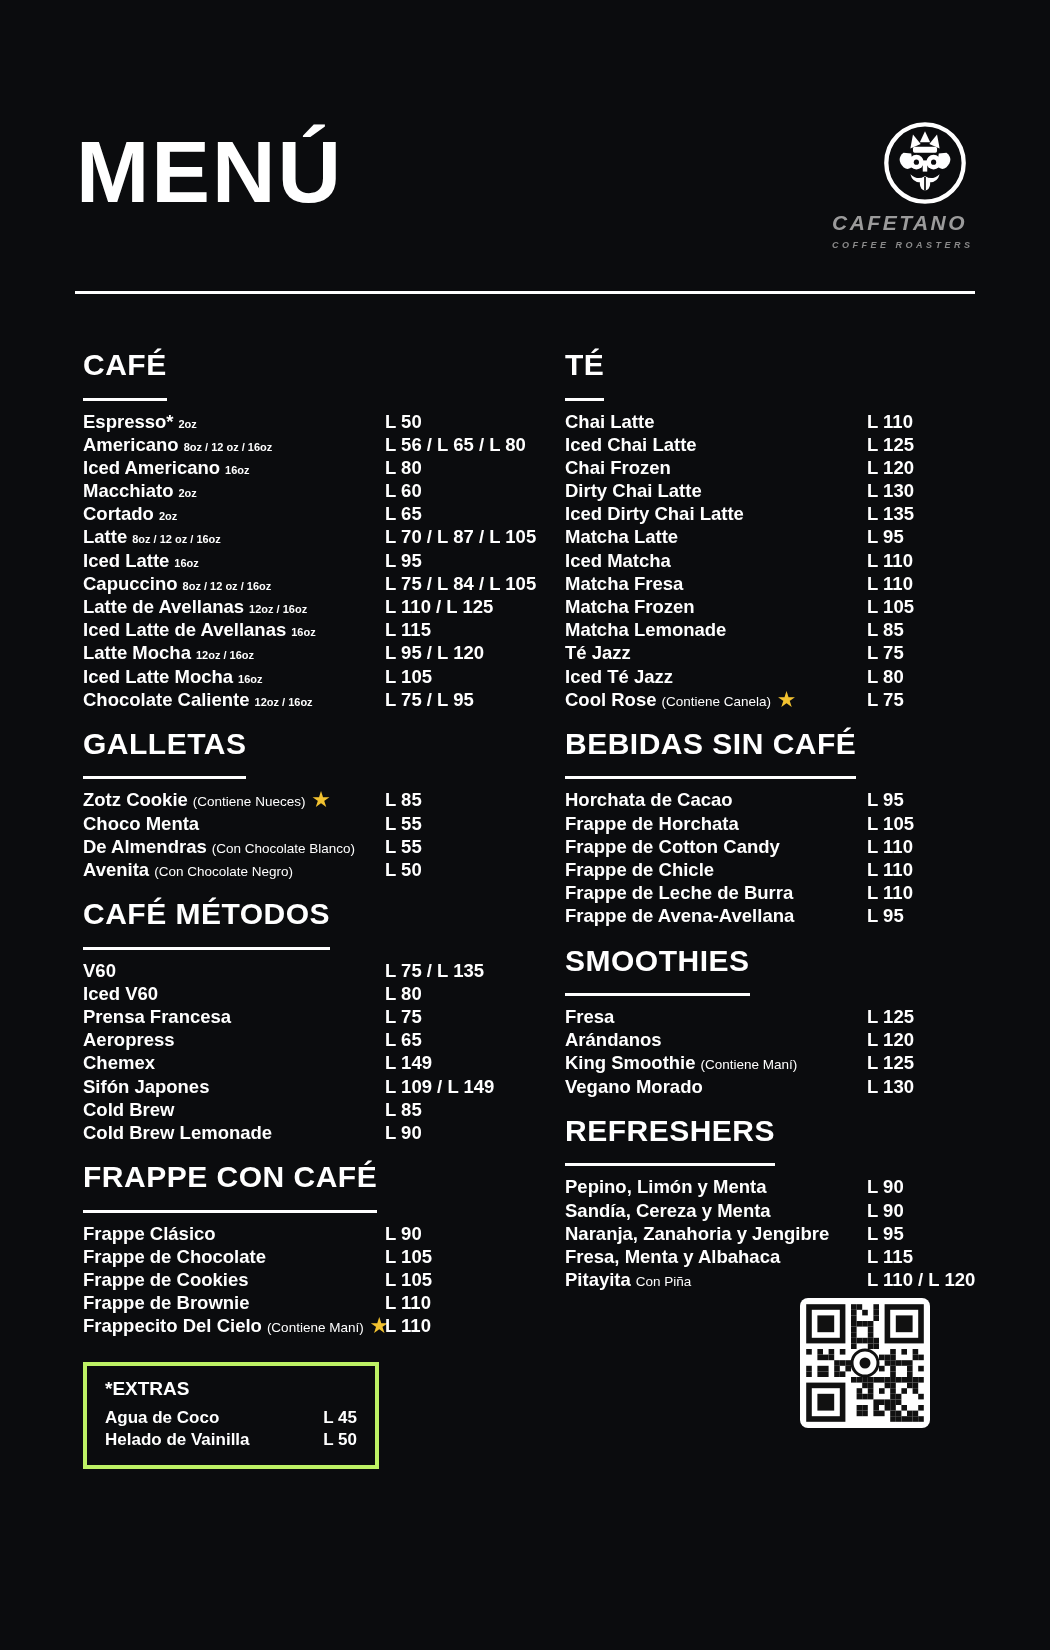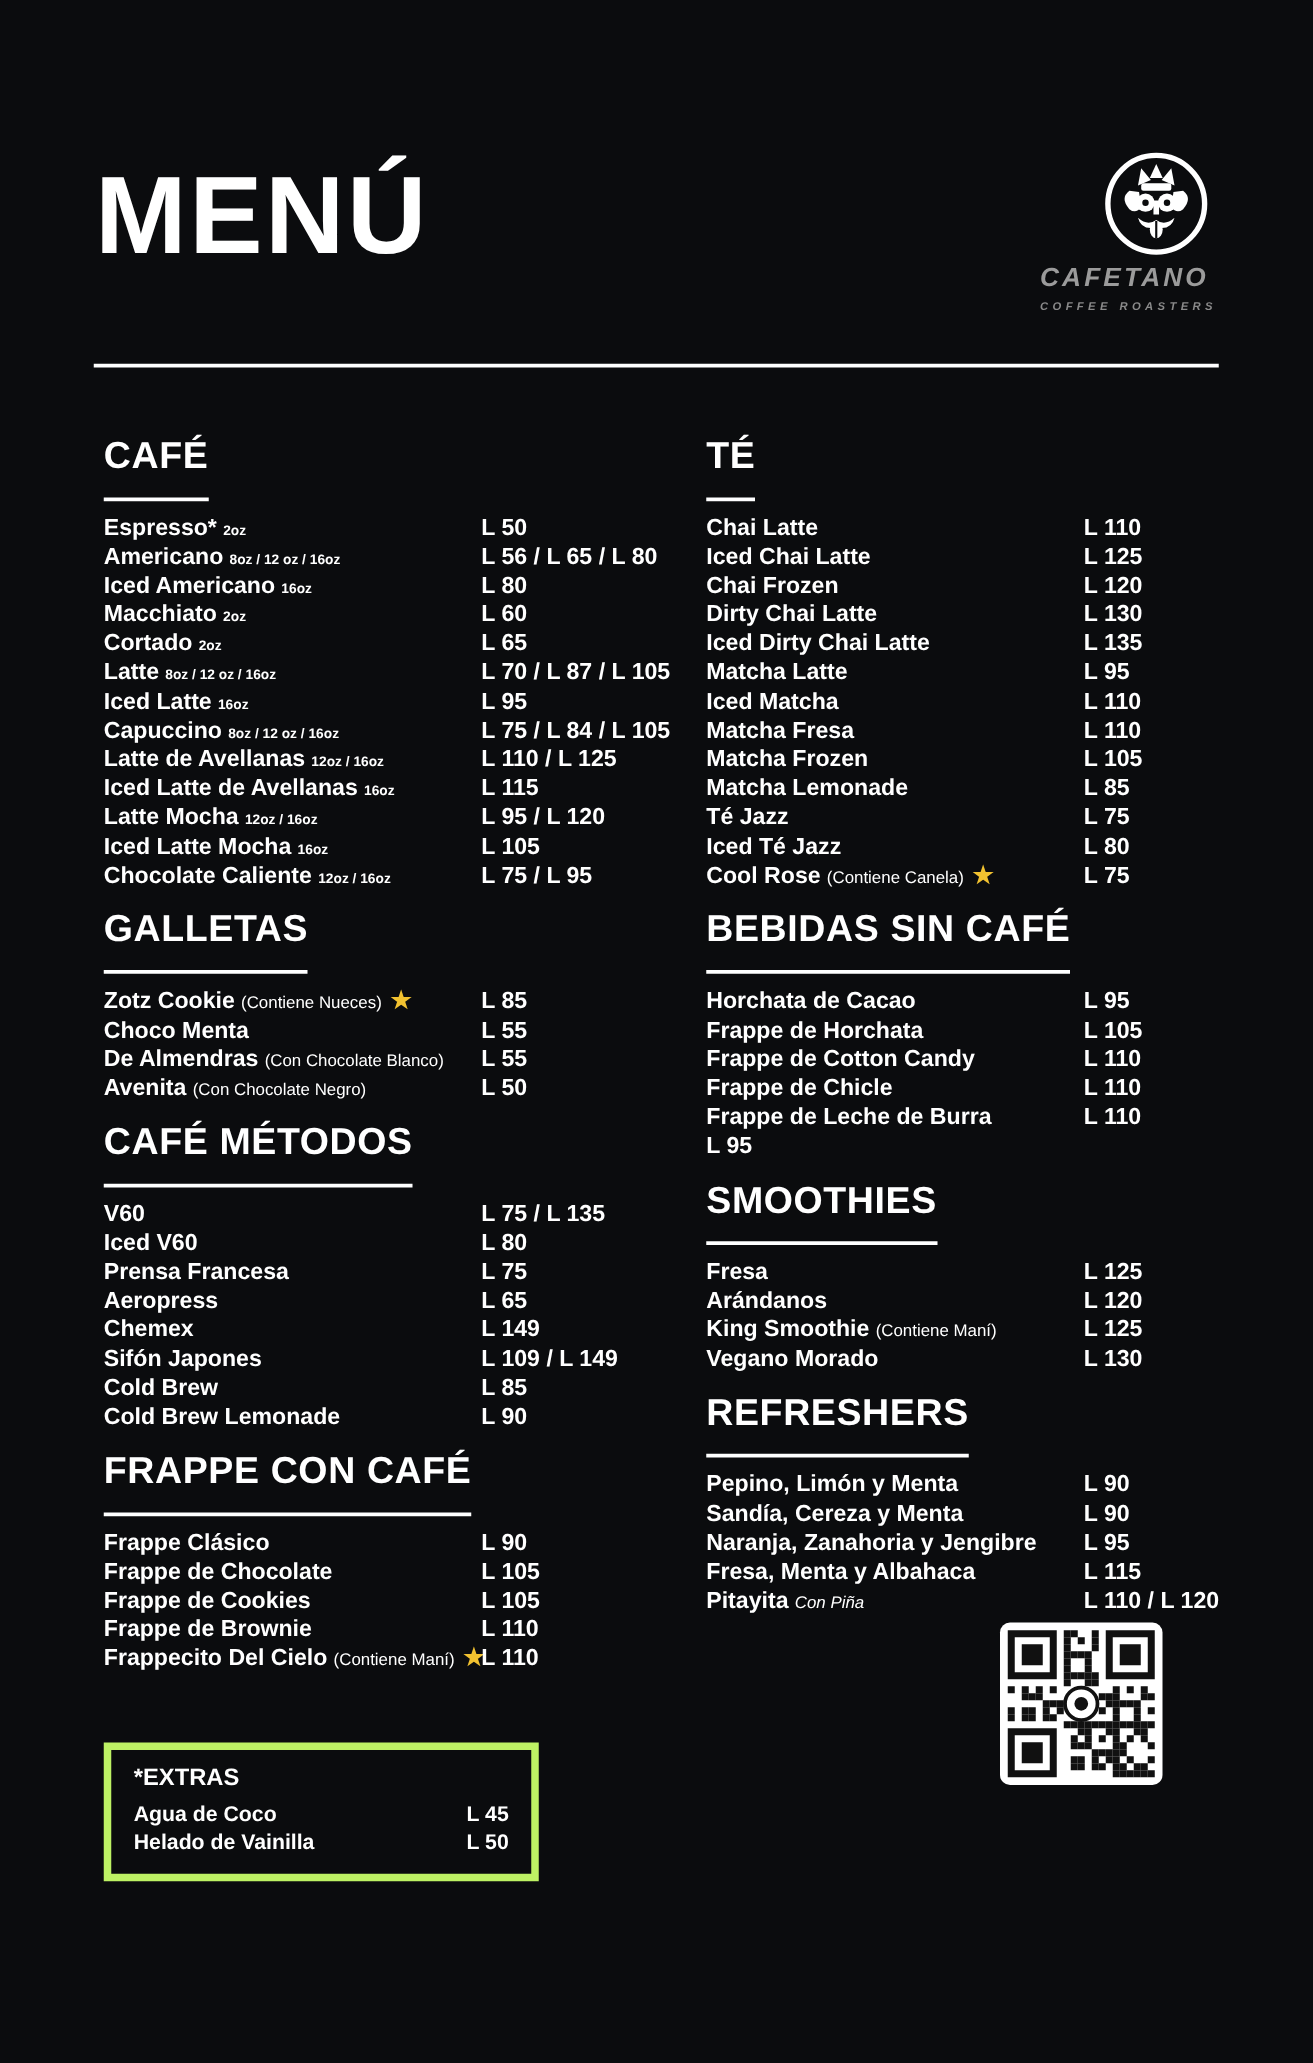--- a/index.html
+++ b/index.html
@@ -24,25 +24,25 @@
   .col-right{width:402px;margin-left:32px;}
   .section{margin-bottom:16px;}
   .section-heading{
     display:table;font-size:30px;font-weight:800;letter-spacing:.5px;line-height:1.15;
     padding-bottom:15px;border-bottom:3px solid #fff;margin:0 0 9px 0;white-space:nowrap;
   }
   .row{display:flex;align-items:baseline;height:23.2px;line-height:23.2px;font-size:18.5px;font-weight:700;white-space:nowrap;}
   .row-names{width:302px;flex:none;}
   .item-detail{font-size:11px;font-weight:700;margin-left:5px;}
   .item-note{font-size:13.5px;font-weight:400;margin-left:5px;}
-  .item-note.italic{font-style:italic;text-align:right;}
+  .item-note.italic{text-align:right;}
   .star-icon{color:#F2C230;font-size:19px;margin-left:7px;}
   .item-price{flex:none;}
   .extras{
-    margin-top:56px;width:348px;border:6px solid #bef264;
+    margin-top:24px;width:296px;border:4px solid #bef264;
     padding:12px 18px 14px 18px;box-sizing:border-box;
   }
   .extras-title{font-size:19px;font-weight:800;margin:0 0 7px 0;}
   .extras .row{height:22px;line-height:22px;font-size:17px;}
   .extras .row-names{width:auto;flex:1;}
   .qr{
     position:absolute;left:800px;top:1298px;width:130px;height:130px;
     background:#fff;border-radius:8px;
   }
   .qr svg{width:130px;height:130px;display:block;}
@@ -294,20 +294,21 @@
         </div>
         <div class="row">
           <div class="row-names"><span class="item-name">Frappe de Chicle</span></div>
           <div class="item-price">L 110</div>
         </div>
         <div class="row">
           <div class="row-names"><span class="item-name">Frappe de Leche de Burra</span></div>
           <div class="item-price">L 110</div>
         </div>
         <div class="row">
+          <div class="row-names"><span class="item-name">Frappe de Avena-Avellana</span></div>
           <div class="item-price">L 95</div>
         </div>
       </section>
       <section class="section">
         <h2 class="section-heading">SMOOTHIES</h2>
         <div class="row">
           <div class="row-names"><span class="item-name">Fresa</span></div>
           <div class="item-price">L 125</div>
         </div>
         <div class="row">

